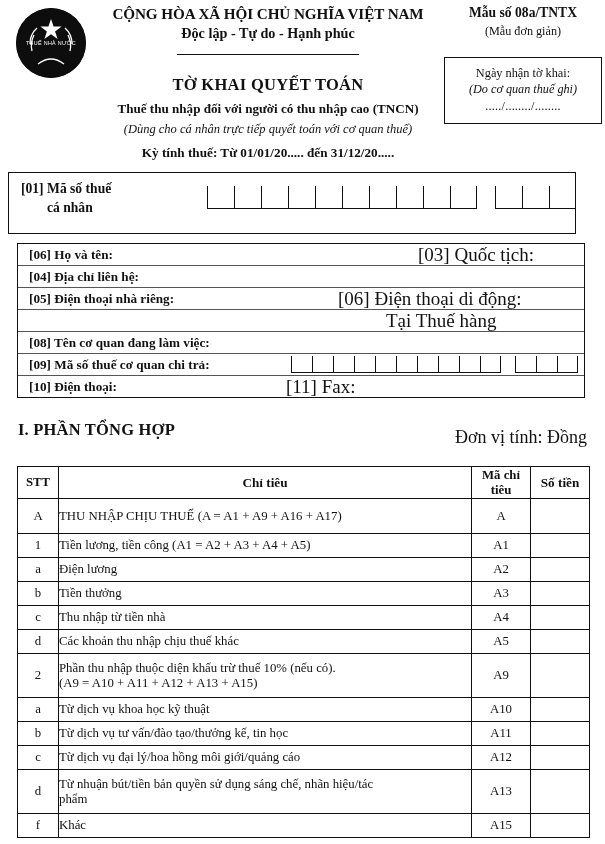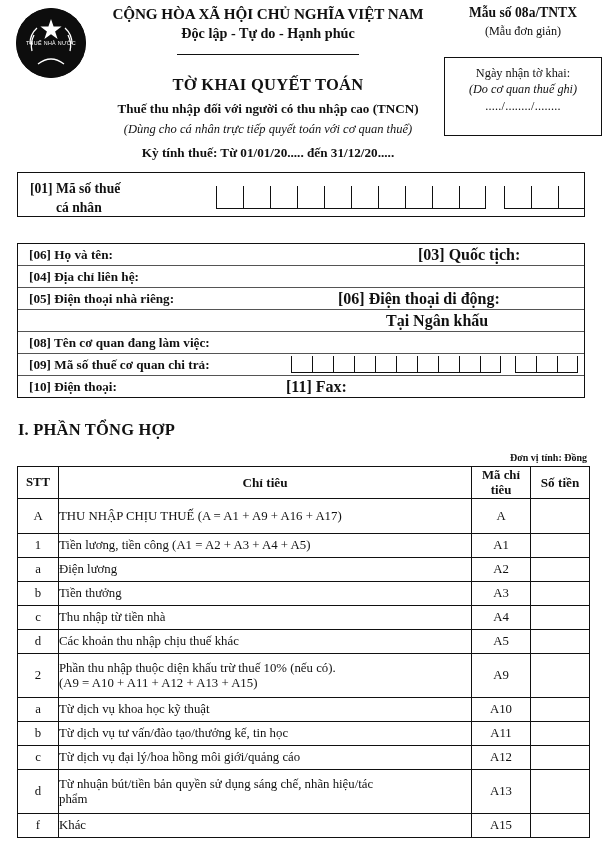--- a/index.html
+++ b/index.html
@@ -100,34 +100,34 @@
     white-space: nowrap;
   }
   .model-sub {
     font-size: 12.2px;
     line-height: 1.3;
     margin-top: 2px;
   }
   .recv-box {
     margin-top: 17px;
     border: 1.3px solid #111;
-    padding: 7px 4px 21px 4px;
+    padding: 7px 4px 9px 4px;
     text-align: center;
   }
   .recv-l1 { font-size: 12.3px; line-height: 1.35; }
   .recv-l2 { font-size: 12.2px; font-style: italic; line-height: 1.35; }
   .recv-l3 { font-size: 12.2px; line-height: 1.35; letter-spacing: 0.2px; }
 
   
   .mst-box {
     position: absolute;
-    left: 17px;
+    left: 8px;
     top: 172px;
     width: 568px;
-    height: 45px;
+    height: 62px;
     border: 1.6px solid #111;
     box-sizing: border-box;
   }
   .mst-label {
     position: absolute;
     left: 12px;
     top: 6px;
     font-size: 13.6px;
     font-weight: bold;
     line-height: 1.42;
@@ -171,22 +171,22 @@
   }
   .info-row:last-child { border-bottom: 1.5px solid #111; }
   .info-a {
     font-size: 13.2px;
     font-weight: bold;
     padding-left: 11px;
     white-space: nowrap;
   }
   .info-b {
     position: absolute;
-    font-size: 16px;
-    font-weight: bold;
+    font-size: 19px;
+    font-weight: normal;
     white-space: nowrap;
   }
   .pos-03 { left: 400px; }
   .pos-06 { left: 320px; }
   .pos-07b { left: 368px; }
   .pos-11 { left: 268px; }
 
   .mst2-cells {
     position: absolute;
     left: 273px;
@@ -208,23 +208,23 @@
     position: absolute;
     left: 18px;
     top: 420px;
     font-size: 16.5px;
     font-weight: bold;
     letter-spacing: 0.2px;
   }
   .unit-note {
     position: absolute;
     right: 18px;
-    top: 452px;
-    font-size: 10px;
-    font-weight: bold;
+    top: 427px;
+    font-size: 18px;
+    font-weight: normal;
   }
 
   
   .tbl {
     position: absolute;
     left: 17px;
     top: 466px;
     width: 568px;
     border-collapse: collapse;
     table-layout: fixed;
@@ -337,21 +337,21 @@
   <div class="info-row">
     <span class="info-a">[04] Địa chỉ liên hệ:</span>
   </div>
 
   <div class="info-row">
     <span class="info-a">[05] Điện thoại nhà riêng:</span>
     <span class="info-b pos-06">[06] Điện thoại di động:</span>
   </div>
 
   <div class="info-row">
-    <span class="info-b pos-07b">Tại Ngân khấu</span>
+    <span class="info-b pos-07b">Tại Thuế hàng</span>
   </div>
 
   <div class="info-row">
     <span class="info-a">[08] Tên cơ quan đang làm việc:</span>
   </div>
 
   <div class="info-row">
     <span class="info-a">[09] Mã số thuế cơ quan chi trả:</span>
     <div class="mst2-cells">
       <div class="cellgrp">

